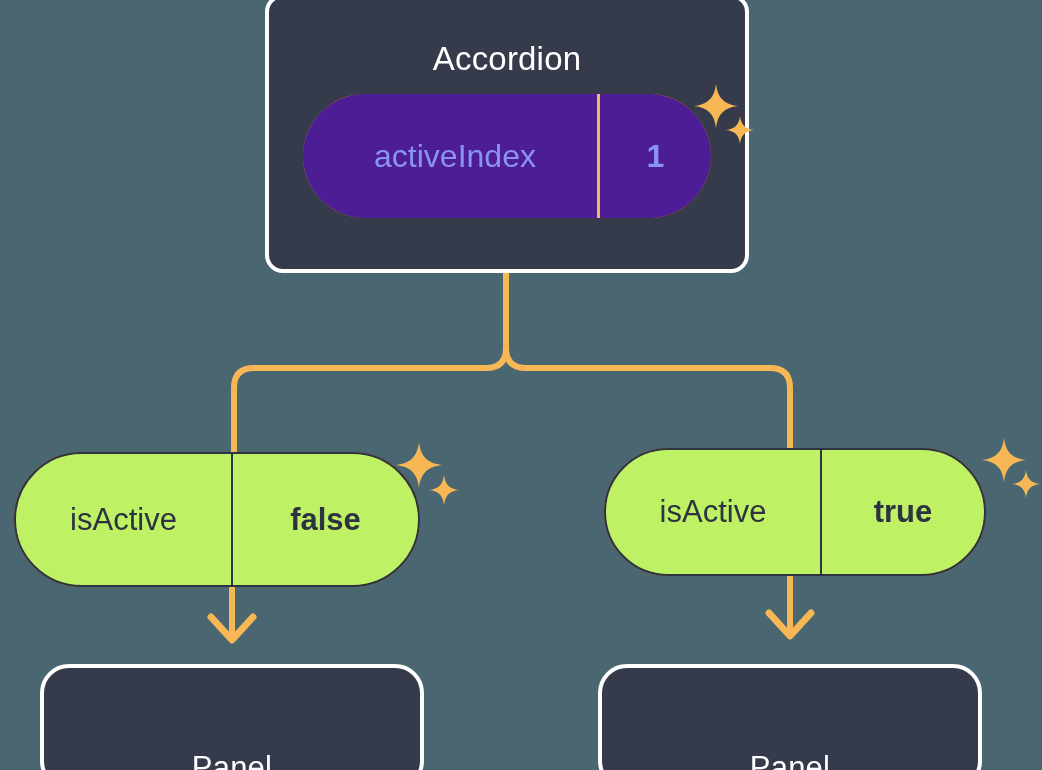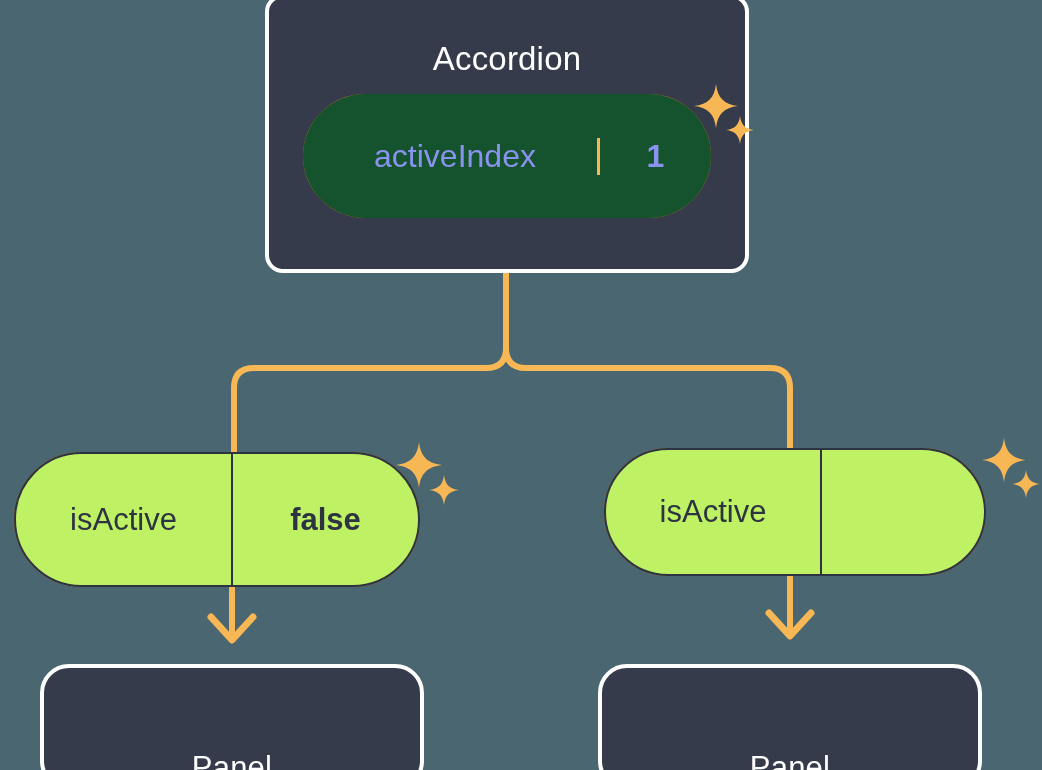--- a/index.html
+++ b/index.html
@@ -113,22 +113,21 @@
     box-sizing: border-box;
   }
 
   
   #accordion-pill-wrap { left: 303px; top: 94px; }
   #accordion-pill-wrap .pill-ring {
     left: 0; top: 0; width: 408px; height: 124px;
   }
   #accordion-pill-wrap .pill-body {
     width: 408px; height: 124px;
-    background: #14532d;
-    align-items: center;
+    background: #4c1d95;
   }
   #accordion-pill-wrap .pill-key {
     flex: 0 0 297px;
     color: #8b93f0;
     font-size: 32px;
     font-weight: 400;
     border-right: 3px solid #f7b755;
     padding-left: 10px;
   }
   #accordion-pill-wrap .pill-val {
@@ -241,20 +240,21 @@
     </svg>
     <svg class="sparkle" style="left:33px; top:33px;" width="30" height="30" viewBox="0 0 100 100">
       <path d="M50 0 C54 32 68 46 100 50 C68 54 54 68 50 100 C46 68 32 54 0 50 C32 46 46 32 50 0 Z" fill="#f7b755"></path>
     </svg>
   </div>
 
   <div class="pill-wrap pill-purple" id="pill-right-wrap">
     <div class="pill-ring"></div>
     <div class="pill-body">
       <div class="pill-cell pill-key">isActive</div>
+      <div class="pill-cell pill-val">true</div>
     </div>
   </div>
 
   <div class="sparkle-group" style="left:982px; top:438px; width:62px; height:64px;">
     <svg class="sparkle" style="left:0px; top:0px;" width="44" height="44" viewBox="0 0 100 100">
       <path d="M50 0 C54 32 68 46 100 50 C68 54 54 68 50 100 C46 68 32 54 0 50 C32 46 46 32 50 0 Z" fill="#f7b755"></path>
     </svg>
     <svg class="sparkle" style="left:30px; top:32px;" width="28" height="28" viewBox="0 0 100 100">
       <path d="M50 0 C54 32 68 46 100 50 C68 54 54 68 50 100 C46 68 32 54 0 50 C32 46 46 32 50 0 Z" fill="#f7b755"></path>
     </svg>

